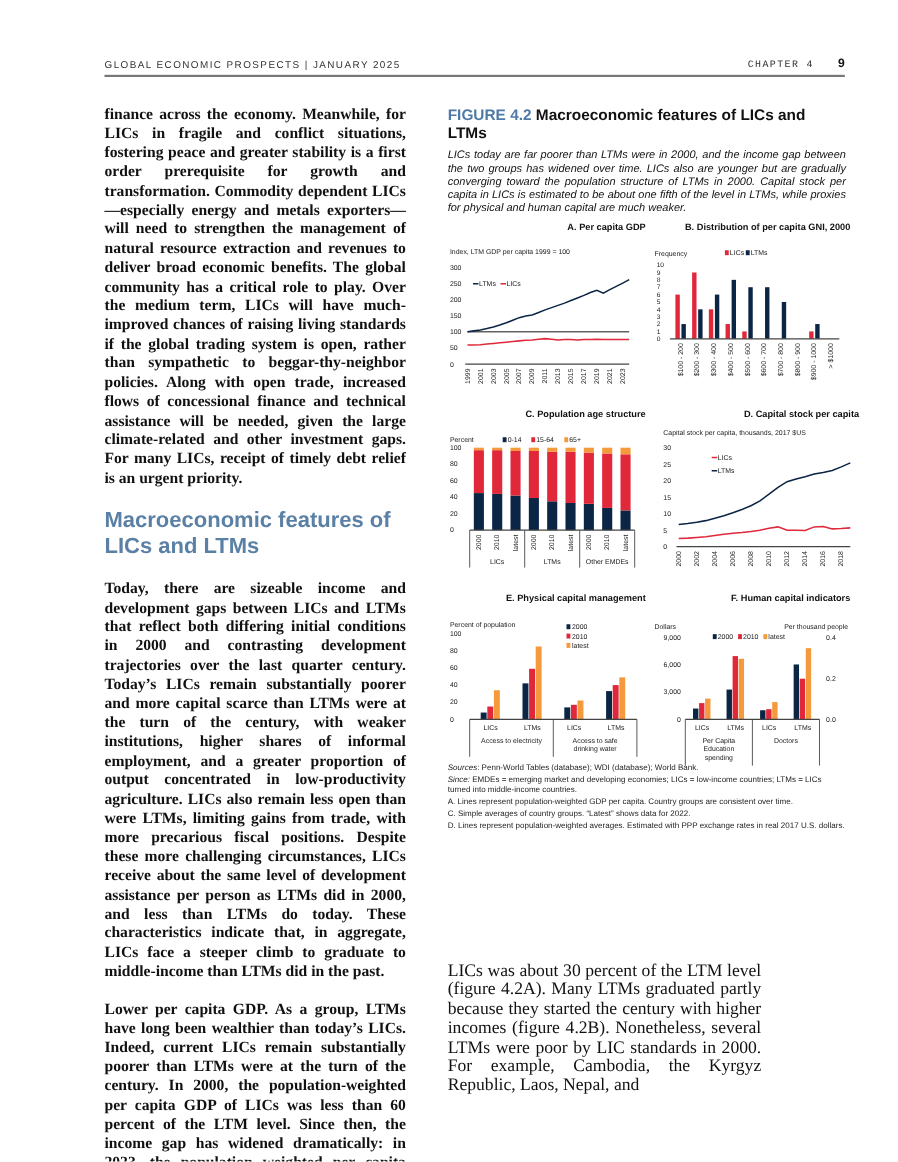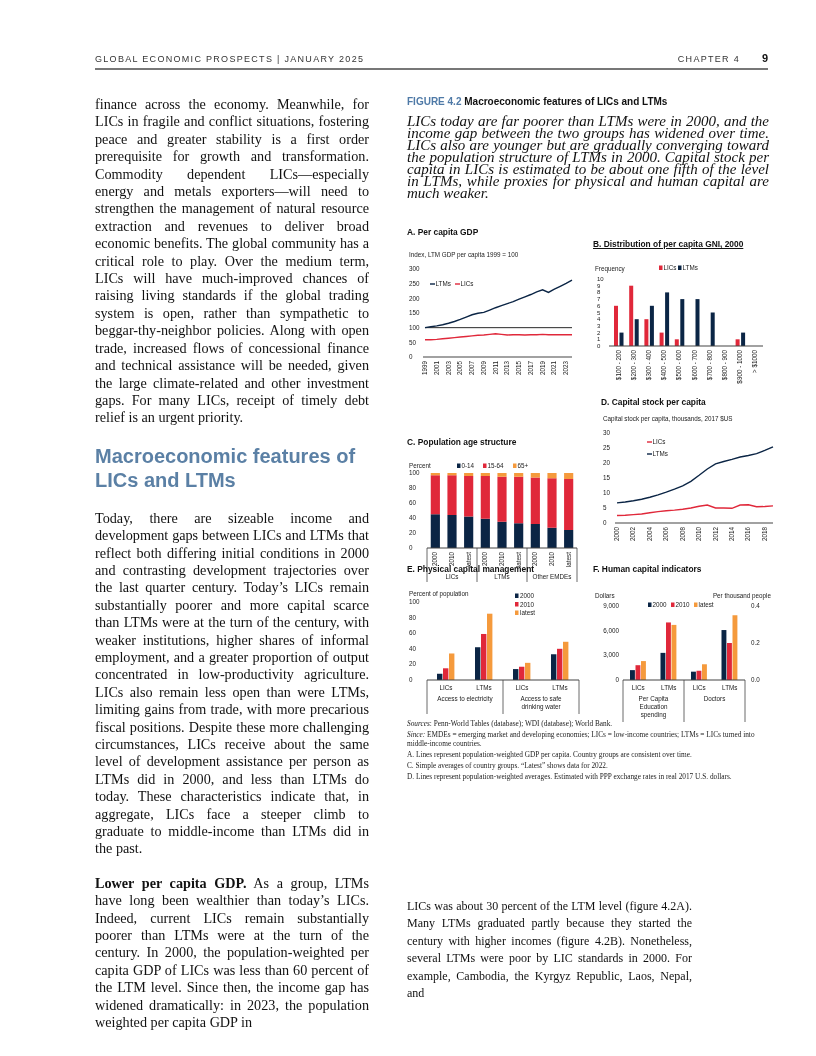--- a/index.html
+++ b/index.html
@@ -1,35 +1,35 @@
 <!DOCTYPE html>
 <html><head>
 <meta charset="utf-8">
 <style>
   html,body{margin:0;padding:0;background:#fff;}
   body{width:816px;height:1056px;position:relative;overflow:hidden;color:#111;}
   .header{position:absolute;left:95px;right:48px;top:52px;height:18px;font-family:"Liberation Sans",sans-serif;font-size:9px;letter-spacing:1.3px;color:#333;text-align:center;}
   .header .left{position:absolute;left:0;top:2px;}
-  .header .chap{position:absolute;right:28px;top:2px;}
+  .header .chap{position:absolute;right:28px;top:2px;font-family:Liberation Mono, monospace;}
   .header .pg{position:absolute;right:0;top:0;font-weight:bold;font-size:11px;letter-spacing:0;color:#111;}
   .header-rule{position:absolute;left:95px;right:48px;top:68px;height:2px;background:#777;}
   .col-left{position:absolute;left:95px;top:96px;width:290px;font-family:"Liberation Serif",serif;font-size:14.2px;line-height:17.4px;text-align:justify;}
-  .col-left p{margin:0 16px 17px 0;}
+  .col-left p{margin:0 16px 17px 0;font-weight:bold;}
   .section-h{font-family:"Liberation Sans",sans-serif;font-weight:bold;font-size:20px;line-height:24px;color:#5b80a5;margin:10px 0 18px 0;text-align:left;}
   .col-right{position:absolute;left:407px;top:96px;width:362px;}
-  .fig-title{font-family:"Liberation Sans",sans-serif;font-weight:bold;font-size:10px;color:#111;margin-bottom:8px;}
+  .fig-title{font-family:"Liberation Sans",sans-serif;font-weight:bold;font-size:14px;color:#111;margin-bottom:8px;}
   .fig-title .num{color:#4f7aa7;}
-  .fig-sub{font-family:Liberation Serif, serif;font-style:italic;font-size:15px;line-height:12px;text-align:justify;margin-bottom:28px;}
+  .fig-sub{font-family:Liberation Sans, sans-serif;font-style:italic;font-size:10px;line-height:12px;text-align:justify;margin-bottom:5px;}
   .panels{position:relative;height:500px;}
-  .panel{position:absolute;width:180px;height:160px;font-family:"Liberation Sans",sans-serif;}
+  .panel{position:absolute;width:180px;height:160px;font-family:"Liberation Sans",sans-serif;text-align:right;}
   .panel .ptitle{font-weight:bold;font-size:8.4px;}
   .panel svg{position:absolute;left:0;top:14px;}
   .notes{font-family:"Liberation Sans",sans-serif;font-size:7.3px;line-height:9.1px;color:#222;margin-top:0;}
-  .notes p{margin:0 0 2px 0;font-family:Liberation Serif, serif;}
-  .col-right-text{position:absolute;left:407px;top:874px;width:285px;font-family:"Liberation Serif",serif;font-size:12px;line-height:17.4px;text-align:justify;margin-top:24px;}
+  .notes p{margin:0 0 2px 0;}
+  .col-right-text{position:absolute;left:407px;top:874px;width:285px;font-family:"Liberation Serif",serif;font-size:16px;line-height:17.4px;text-align:justify;}
   svg text{font-family:"Liberation Sans",sans-serif;}
 </style>
 </head>
 <body>
 
 <div class="header">
   <span class="left">GLOBAL ECONOMIC PROSPECTS | JANUARY 2025</span>
   <span class="chap">CHAPTER 4</span>
   <span class="pg">9</span>
 </div>
@@ -79,21 +79,21 @@
           <text x="0" y="0" font-size="6.3" fill="#222" text-anchor="end" transform="translate(137.60000000000002,120) rotate(-90)">2019</text>
           <text x="0" y="0" font-size="6.3" fill="#222" text-anchor="end" transform="translate(149.36,120) rotate(-90)">2021</text>
           <text x="0" y="0" font-size="6.3" fill="#222" text-anchor="end" transform="translate(161.12,120) rotate(-90)">2023</text>
           <line x1="23" y1="43" x2="28" y2="43" stroke="#0b2545" stroke-width="1.4"></line>
           <text x="28.5" y="45" font-size="6.3" fill="#222">LTMs</text>
           <line x1="48" y1="43" x2="53" y2="43" stroke="#e0283a" stroke-width="1.4"></line>
           <text x="53.5" y="45" font-size="6.3" fill="#222">LICs</text>
         </svg>
     </div>
 
-    <div class="panel" style="left:186px;top:12px;text-decoration:underline;">
+    <div class="panel" style="left:186px;top:0;">
       <div class="ptitle">B. Distribution of per capita GNI, 2000</div>
       <svg id="svgB" width="180" height="155">
           <text x="2" y="18" font-size="6.3" fill="#222">Frequency</text>
           <text x="4" y="95" font-size="6" fill="#222">0</text>
           <text x="4" y="88.3" font-size="6" fill="#222">1</text>
           <text x="4" y="81.6" font-size="6" fill="#222">2</text>
           <text x="4" y="74.9" font-size="6" fill="#222">3</text>
           <text x="4" y="68.2" font-size="6" fill="#222">4</text>
           <text x="4" y="61.5" font-size="6" fill="#222">5</text>
           <text x="4" y="54.800000000000004" font-size="6" fill="#222">6</text>
@@ -126,21 +126,21 @@
           <text x="0" y="0" font-size="6.3" fill="#222" text-anchor="end" transform="translate(134,97) rotate(-90)">$800 - 900</text>
           <text x="0" y="0" font-size="6.3" fill="#222" text-anchor="end" transform="translate(149.2,97) rotate(-90)">$900 - 1000</text>
           <text x="0" y="0" font-size="6.3" fill="#222" text-anchor="end" transform="translate(164.39999999999998,97) rotate(-90)">&gt; $1000</text>
           <rect x="66" y="12.5" width="3.5" height="4.5" fill="#e0283a"></rect>
           <text x="70.5" y="17" font-size="6.3" fill="#222">LICs</text>
           <rect x="85" y="12.5" width="3.5" height="4.5" fill="#0b2545"></rect>
           <text x="89.5" y="17" font-size="6.3" fill="#222">LTMs</text>
         </svg>
     </div>
 
-    <div class="panel" style="left:0;top:170px;margin-top:40px;">
+    <div class="panel" style="left:0;top:170px;">
       <div class="ptitle">C. Population age structure</div>
       <svg id="svgC" width="180" height="155">
           <text x="2" y="17" font-size="6.3" fill="#222">Percent</text>
           <text x="2" y="99" font-size="6.3" fill="#222">0</text>
           <text x="2" y="84" font-size="6.3" fill="#222">20</text>
           <text x="2" y="69" font-size="6.3" fill="#222">40</text>
           <text x="2" y="54" font-size="6.3" fill="#222">60</text>
           <text x="2" y="39" font-size="6.3" fill="#222">80</text>
           <text x="2" y="24" font-size="6.3" fill="#222">100</text>
           <rect x="23.75" y="63.25" width="9.166666666666668" height="33.75" fill="#0b2545"></rect>

